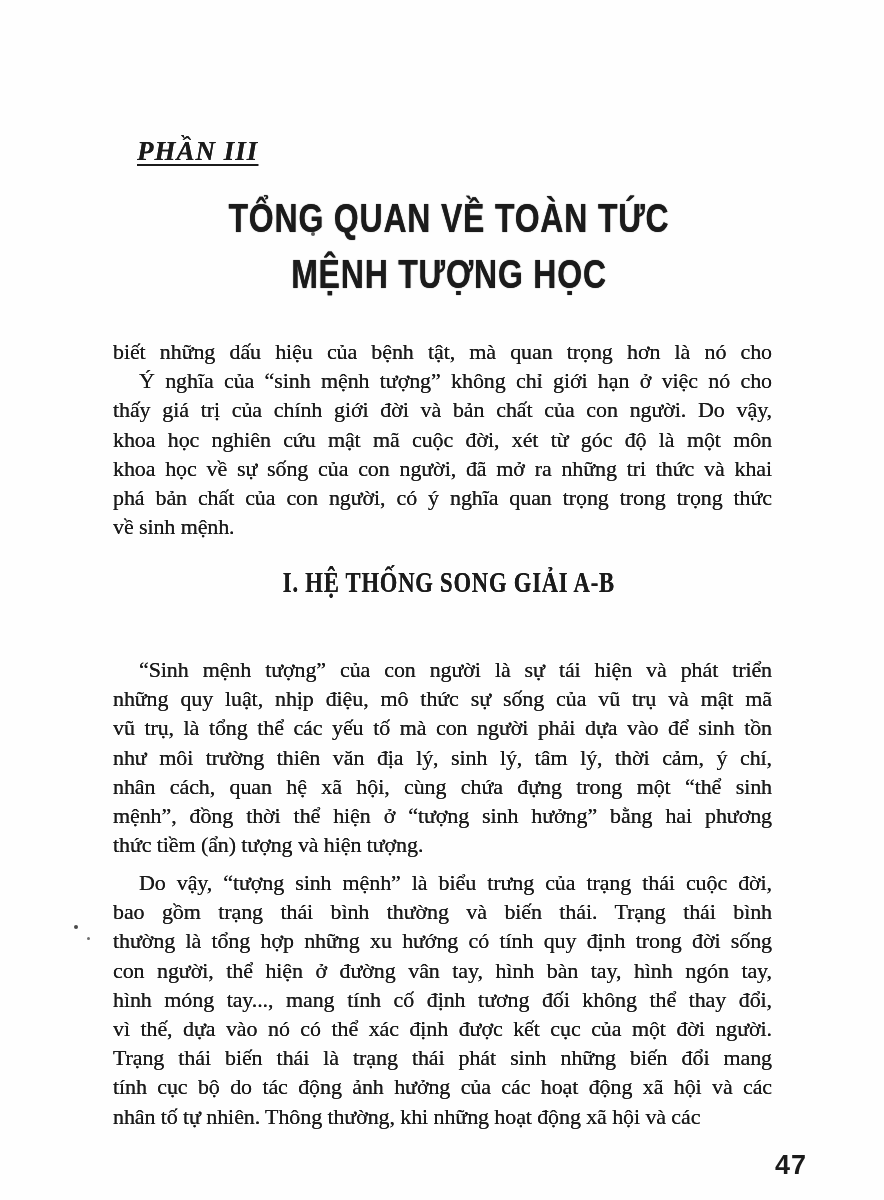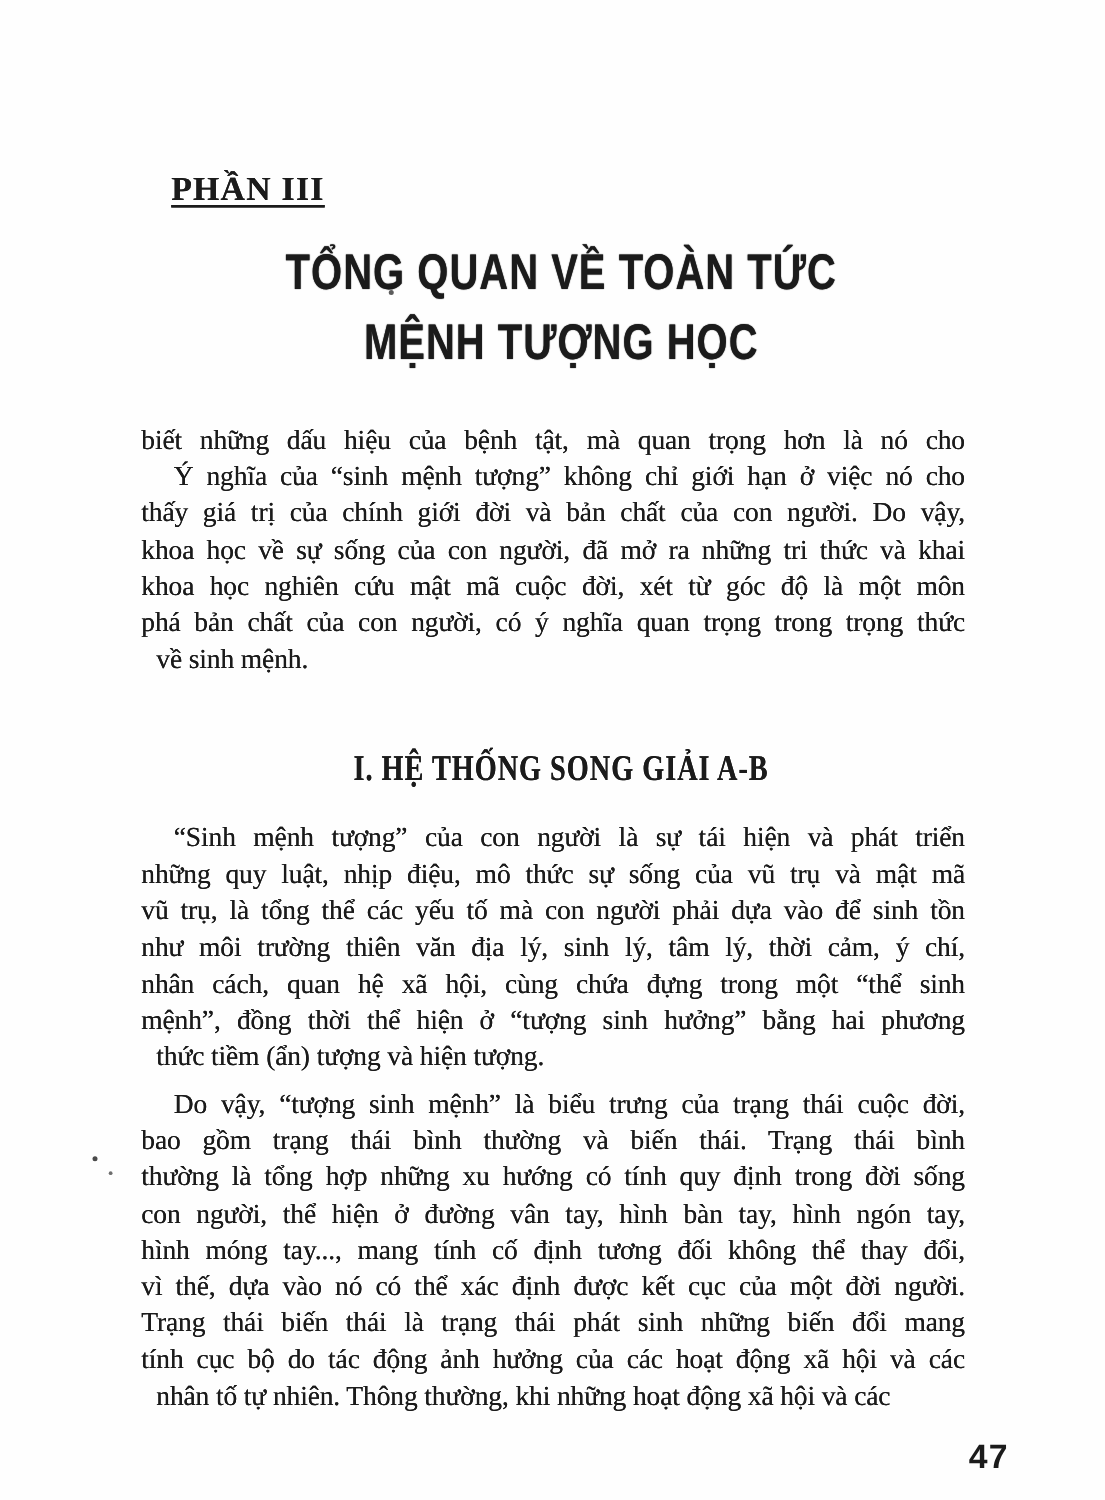--- a/index.html
+++ b/index.html
@@ -13,20 +13,21 @@
     overflow: hidden;
     font-family: "Liberation Serif", "DejaVu Serif", serif;
   }
   
   .part-label {
     position: absolute;
     left: 137px;
     top: 136px;
     font-family: "Liberation Serif", "DejaVu Serif", serif;
     font-size: 27px;
+    font-style: italic;
     font-weight: 700;
     letter-spacing: 1px;
     text-decoration: underline;
     text-decoration-thickness: 2px;
     text-underline-offset: 4px;
     text-shadow: 0 0 0.5px currentColor;
   }
   
   .chapter-title {
     position: absolute;
@@ -42,21 +43,21 @@
     transform: scaleX(0.8);
     transform-origin: 50% 0;
     text-shadow: 0 0 1px currentColor;
     white-space: nowrap;
   }
   
   .section-heading {
     position: absolute;
     left: 113px;
     width: 672px;
-    top: 599px;
+    top: 566px;
     text-align: center;
     font-size: 29px;
     font-weight: 700;
     white-space: nowrap;
     text-shadow: 0 0 0.6px currentColor;
   }
   .section-heading .squeeze {
     display: inline-block;
     transform: scaleX(0.78);
     transform-origin: 50% 50%;
@@ -75,21 +76,21 @@
   .para-1 { top: 337px; }
   .para-2 { top: 655px; }
   .para-3 { top: 868px; }
   .bline {
     text-align: justify;
     text-align-last: justify;
     height: 29.2px;
     white-space: normal;
   }
   .bline.firstline { padding-left: 26px; }
-  .bline.lastline { text-align: right; text-align-last: left; margin-left: 12px; }
+  .bline.lastline { text-align: right; text-align-last: left; }
   
   .page-number {
     position: absolute;
     left: 775px;
     top: 1150px;
     font-family: "Liberation Sans", "DejaVu Sans", sans-serif;
     font-size: 27px;
     font-weight: 700;
     letter-spacing: 1px;
     text-align: center;
@@ -113,22 +114,22 @@
 
   <div class="chapter-title">
     <div>TỔNG QUAN VỀ TOÀN TỨC</div>
     <div>MỆNH TƯỢNG HỌC</div>
   </div>
 
   <div class="para para-1">
       <div class="bline">biết những dấu hiệu của bệnh tật, mà quan trọng hơn là nó cho</div>
       <div class="bline firstline">Ý nghĩa của “sinh mệnh tượng” không chỉ giới hạn ở việc nó cho</div>
       <div class="bline">thấy giá trị của chính giới đời và bản chất của con người. Do vậy,</div>
+      <div class="bline">khoa học nghiên cứu mật mã cuộc đời, xét từ góc độ là một môn</div>
       <div class="bline">khoa học về sự sống của con người, đã mở ra những tri thức và khai</div>
-      <div class="bline">khoa học nghiên cứu mật mã cuộc đời, xét từ góc độ là một môn</div>
       <div class="bline">phá bản chất của con người, có ý nghĩa quan trọng trong trọng thức</div>
       <div class="bline lastline">về sinh mệnh.</div>
     </div>
 
   <div class="section-heading">
     <span class="squeeze">I. HỆ THỐNG SONG GIẢI A-B</span>
   </div>
 
   <div class="para para-2">
       <div class="bline firstline">“Sinh mệnh tượng” của con người là sự tái hiện và phát triển</div>

